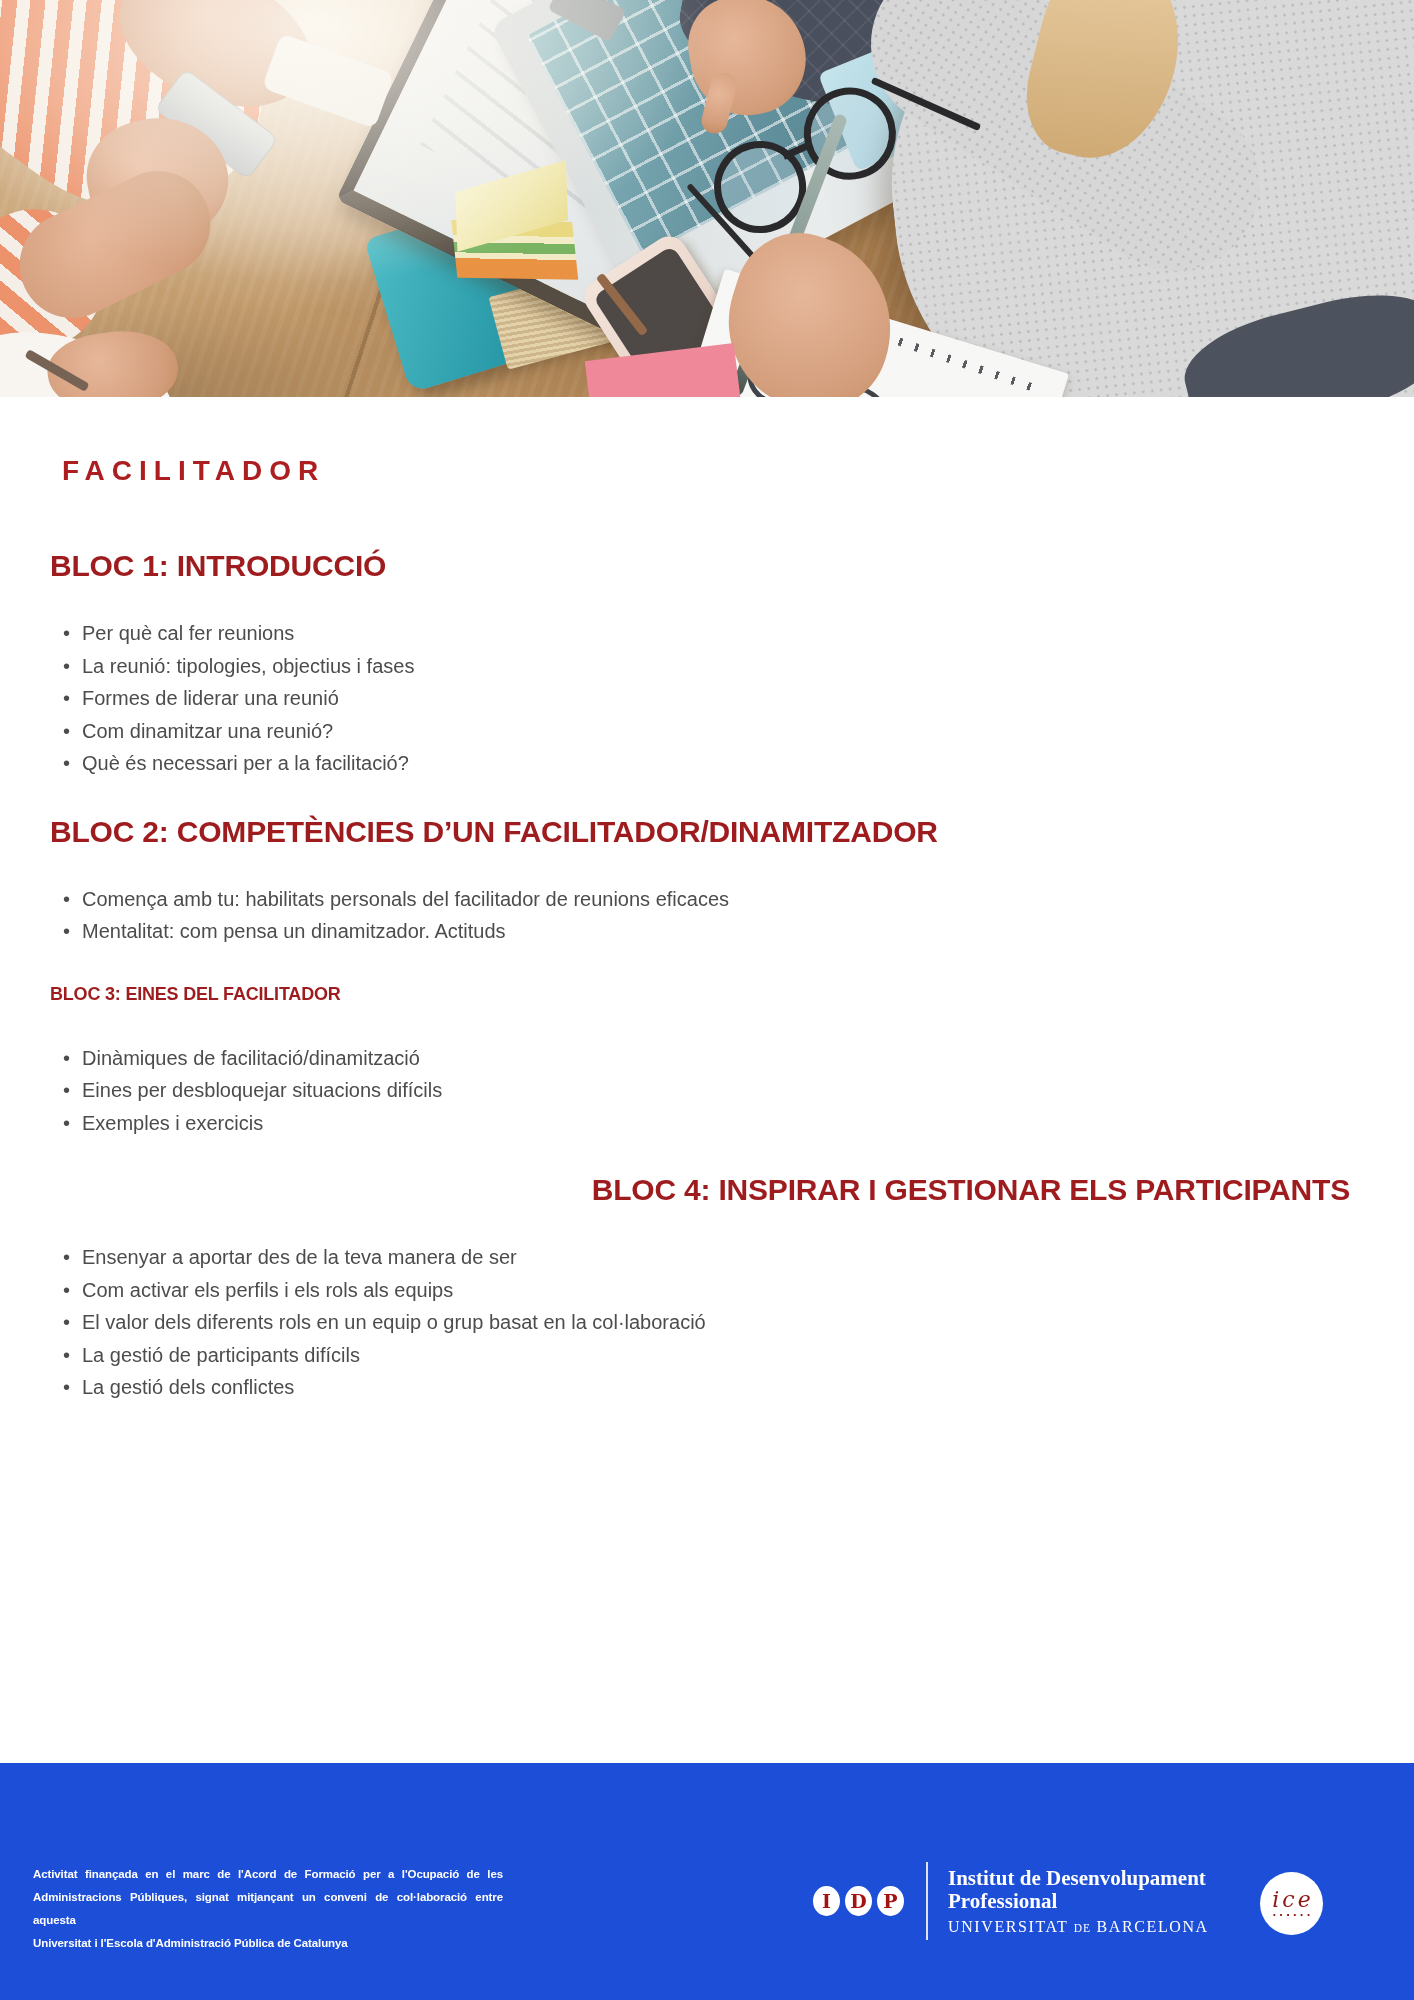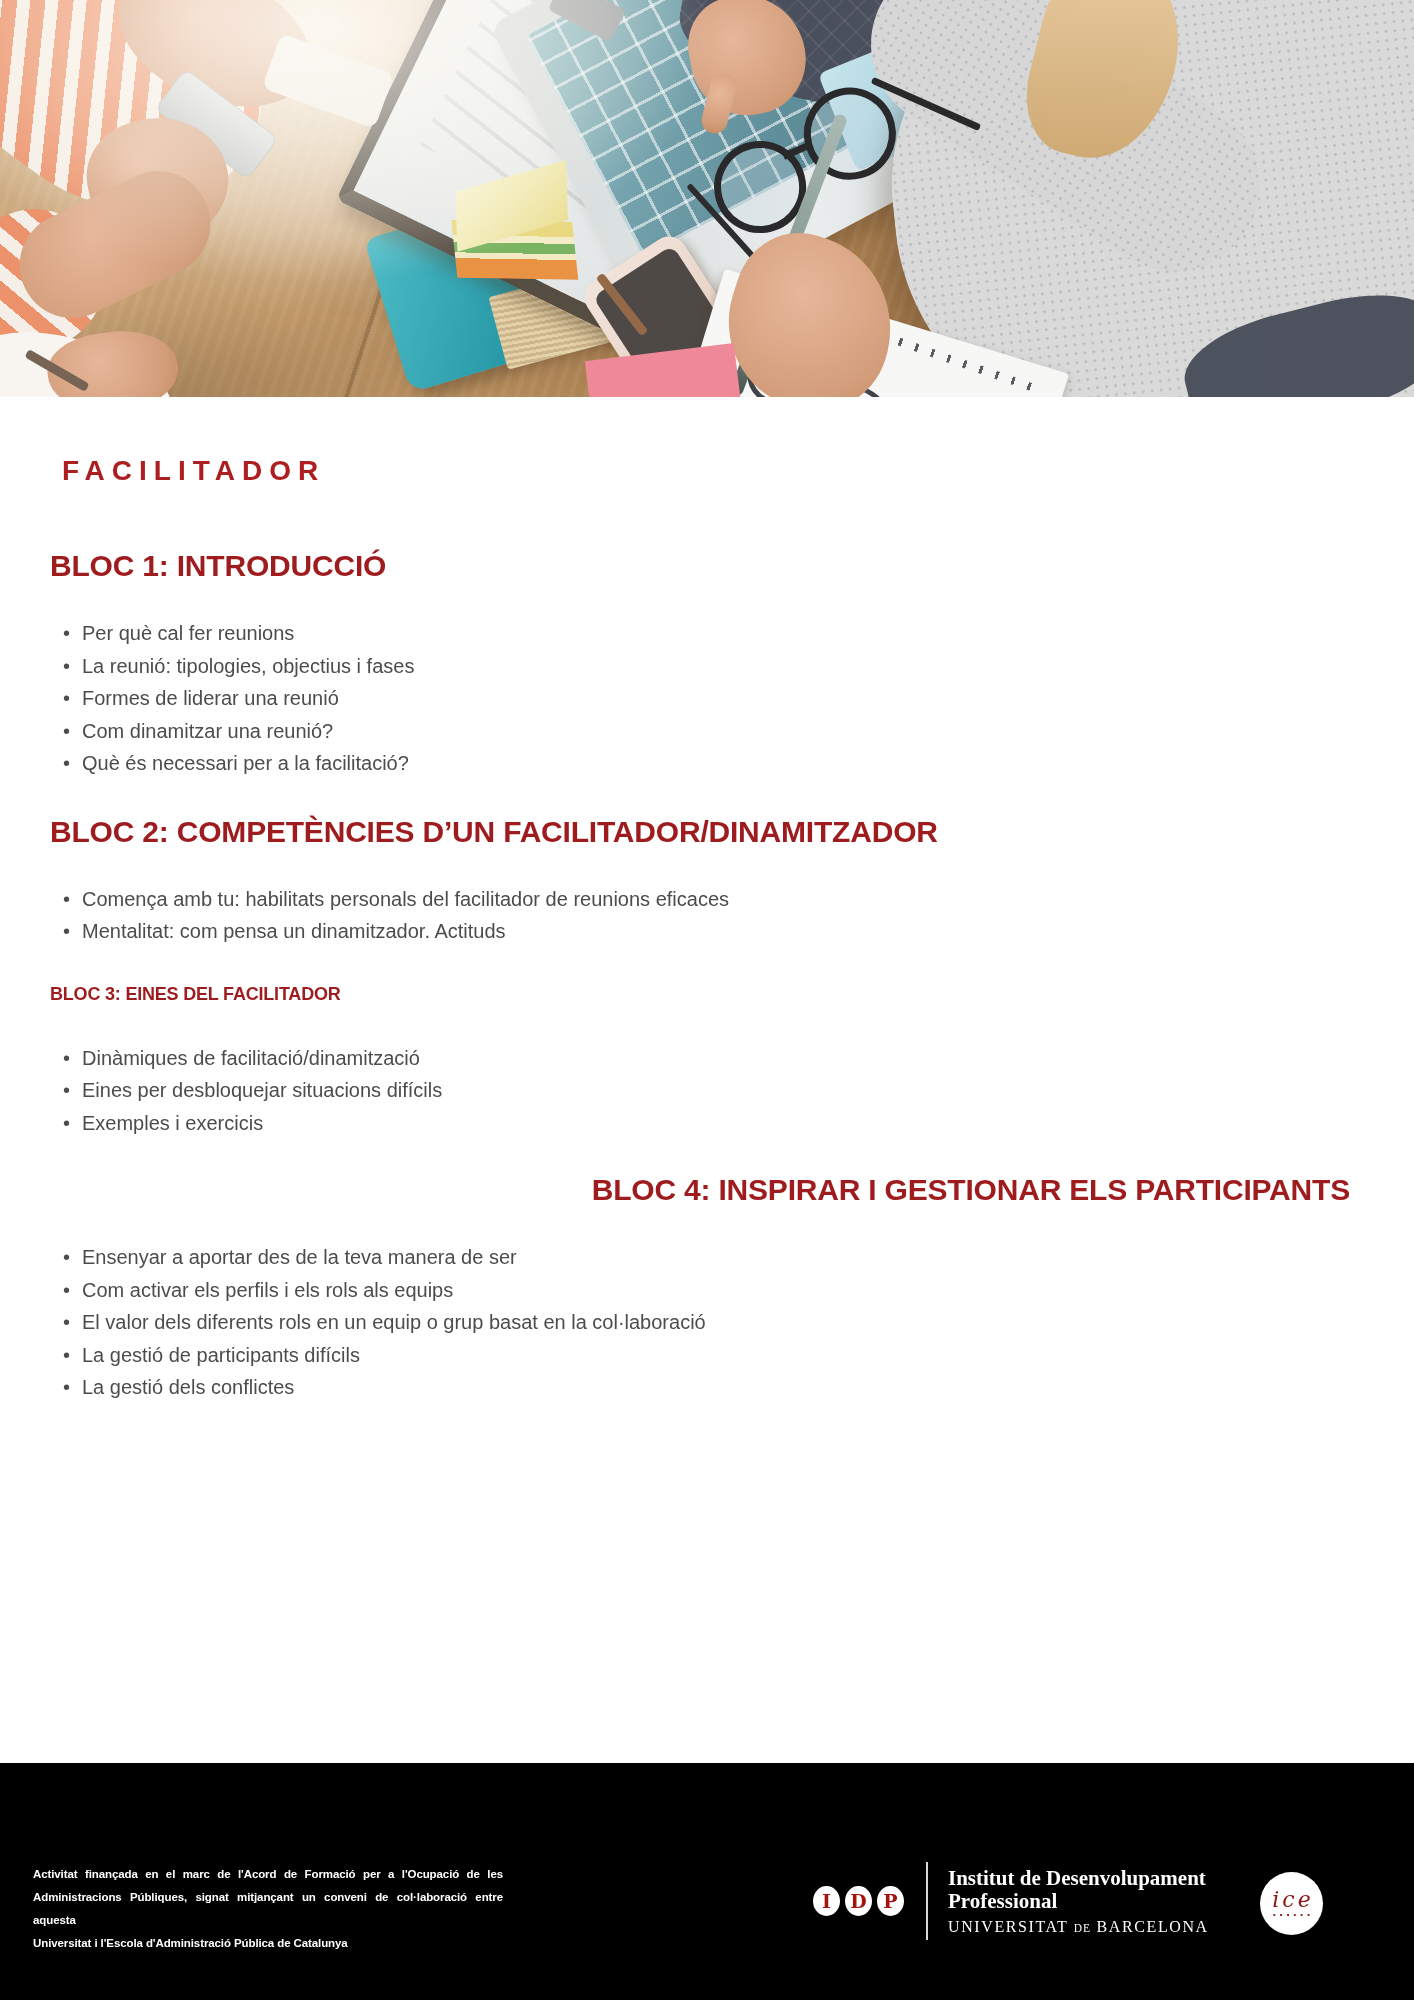--- a/index.html
+++ b/index.html
@@ -112,21 +112,21 @@
   .bloc-h.small{font-size:18px;line-height:22px;}
   .s1 .bloc-h{margin-top:65px;}
   .s2 .bloc-h{margin-top:38px;}
   .s3 .bloc-h{margin-top:35px;}
   .s4 .bloc-h{margin-top:37px;text-align:right;}
   .bloc-list{list-style:none;margin:37px 0 0 0;padding:0;}
   .bloc-list li{position:relative;padding-left:32px;font-size:20px;line-height:32.5px;color:#4C4C4C;}
   .bloc-list li::before{content:"\2022";position:absolute;left:13px;top:0;color:#4C4C4C;}
 
   
-  .footer{position:absolute;left:0;top:1763px;width:1414px;height:237px;background:#000000;}
+  .footer{position:absolute;left:0;top:1763px;width:1414px;height:237px;background:#1d4ed8;}
   .funding{position:absolute;left:33px;top:88px;width:470px;color:#ffffff;
     font-size:11.5px;font-weight:bold;line-height:23.3px;letter-spacing:-0.1px;}
   .funding .fline{display:block;text-align:justify;}
   .funding .fline.j{text-align-last:justify;}
   .idp-logo{position:absolute;left:813px;top:123px;display:flex;gap:5px;}
   .idp-circle{width:27px;height:30px;border-radius:50%;background:#ffffff;display:flex;align-items:center;justify-content:center;
     font-family:"DejaVu Serif",serif;font-weight:bold;font-size:19px;color:#A31410;}
   .fdivider{position:absolute;left:926px;top:99px;width:2px;height:78px;background:rgba(255,255,255,.85);}
   .institut{position:absolute;left:948px;top:104px;color:#ffffff;font-family:"Liberation Serif",serif;}
   .inst-line{font-size:21px;font-weight:bold;line-height:23px;}

